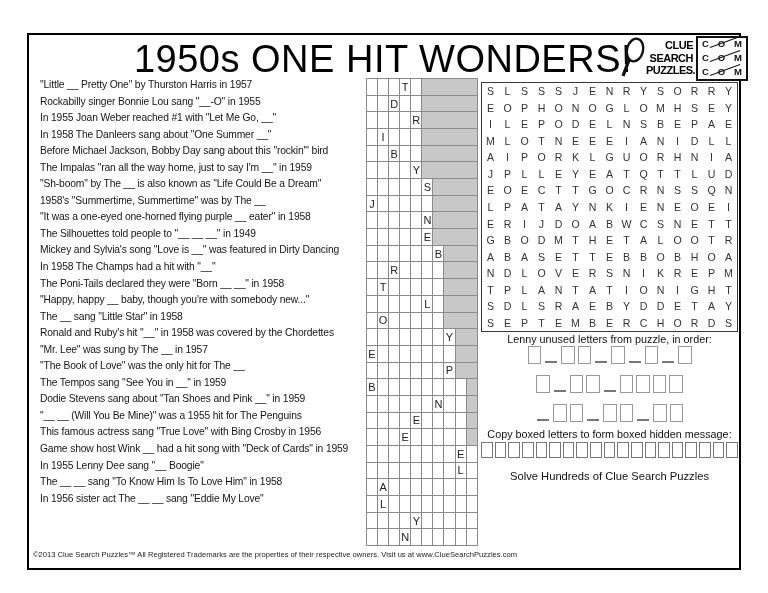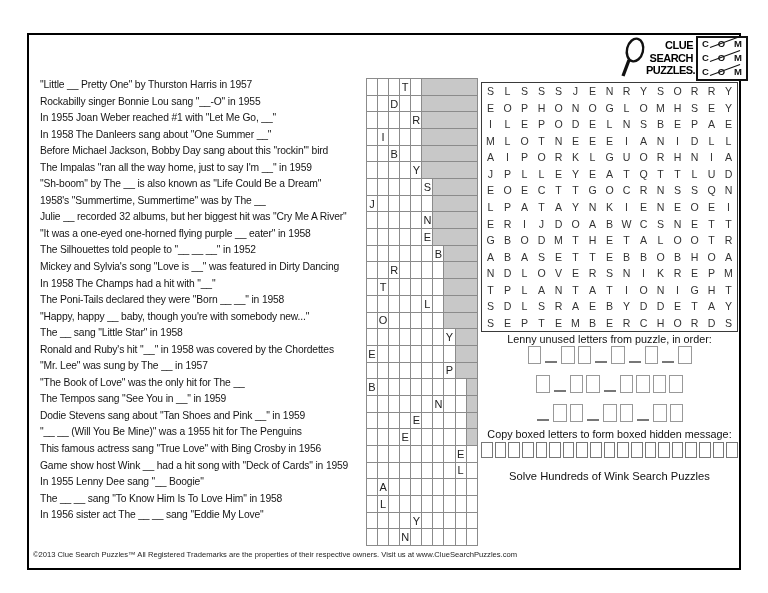--- a/index.html
+++ b/index.html
@@ -46,20 +46,21 @@
   .footer{position:absolute;left:33px;top:550px;width:452px;text-align:center;
           font-size:7.6px;color:#222;white-space:nowrap;}
   svg{display:block;}
 </style>
 </head>
 <body>
 
 <div class="page">
   <div class="border-box"></div>
 
+  <div class="title">1950s ONE HIT WONDERS!</div>
 
   <div class="logo">
     <span>
       <svg width="26" height="44" viewBox="0 0 26 44">
         <ellipse cx="15" cy="14" rx="8" ry="11.5" fill="none" stroke="#111" stroke-width="2.4" transform="rotate(14 15 14)"></ellipse>
         <path d="M9 24 L3 40" stroke="#111" stroke-width="3.4" fill="none"></path>
       </svg>
     </span>
     <div class="logo-text">
       <div>CLUE</div>
@@ -90,23 +91,22 @@
 
   <div class="clues">
       <div class="clue">"Little __ Pretty One" by Thurston Harris in 1957</div>
       <div class="clue">Rockabilly singer Bonnie Lou sang "__-O" in 1955</div>
       <div class="clue">In 1955 Joan Weber reached #1 with "Let Me Go, __"</div>
       <div class="clue">In 1958 The Danleers sang about "One Summer __"</div>
       <div class="clue">Before Michael Jackson, Bobby Day sang about this "rockin'" bird</div>
       <div class="clue">The Impalas "ran all the way home, just to say I'm __" in 1959</div>
       <div class="clue">"Sh-boom" by The __ is also known as "Life Could Be a Dream"</div>
       <div class="clue">1958's "Summertime, Summertime" was by The __</div>
-      <div class="clue">Julie __ recorded 32 albums, but her biggest hit was "Cry Me A River"</div>
       <div class="clue">"It was a one-eyed one-horned flying purple __ eater" in 1958</div>
-      <div class="clue">The Silhouettes told people to "__ __ __" in 1952</div>
+      <div class="clue">The Silhouettes told people to "__ __ __" in 1949</div>
       <div class="clue">Mickey and Sylvia's song "Love is __" was featured in Dirty Dancing</div>
       <div class="clue">In 1958 The Champs had a hit with "__"</div>
       <div class="clue">The Poni-Tails declared they were "Born __ __" in 1958</div>
       <div class="clue">"Happy, happy __ baby, though you're with somebody new..."</div>
       <div class="clue">The __ sang "Little Star" in 1958</div>
       <div class="clue">Ronald and Ruby's hit "__" in 1958 was covered by the Chordettes</div>
       <div class="clue">"Mr. Lee" was sung by The __ in 1957</div>
       <div class="clue">"The Book of Love" was the only hit for The __</div>
       <div class="clue">The Tempos sang "See You in __" in 1959</div>
       <div class="clue">Dodie Stevens sang about "Tan Shoes and Pink __" in 1959</div>
@@ -633,17 +633,17 @@
       <div class="hid-box"></div>
       <div class="hid-box"></div>
       <div class="hid-box"></div>
       <div class="hid-box"></div>
       <div class="hid-box"></div>
       <div class="hid-box"></div>
       <div class="hid-box"></div>
     </div>
 
   <div class="promo">
-    <div>Solve Hundreds of Wink Search Puzzles</div>
+    <div>Solve Hundreds of Clue Search Puzzles</div>
   </div>
 
   <div class="footer">©2013 Clue Search Puzzles™ All Registered Trademarks are the properties of their respective owners. Visit us at www.ClueSearchPuzzles.com</div>
 </div>
 
 </body></html>

